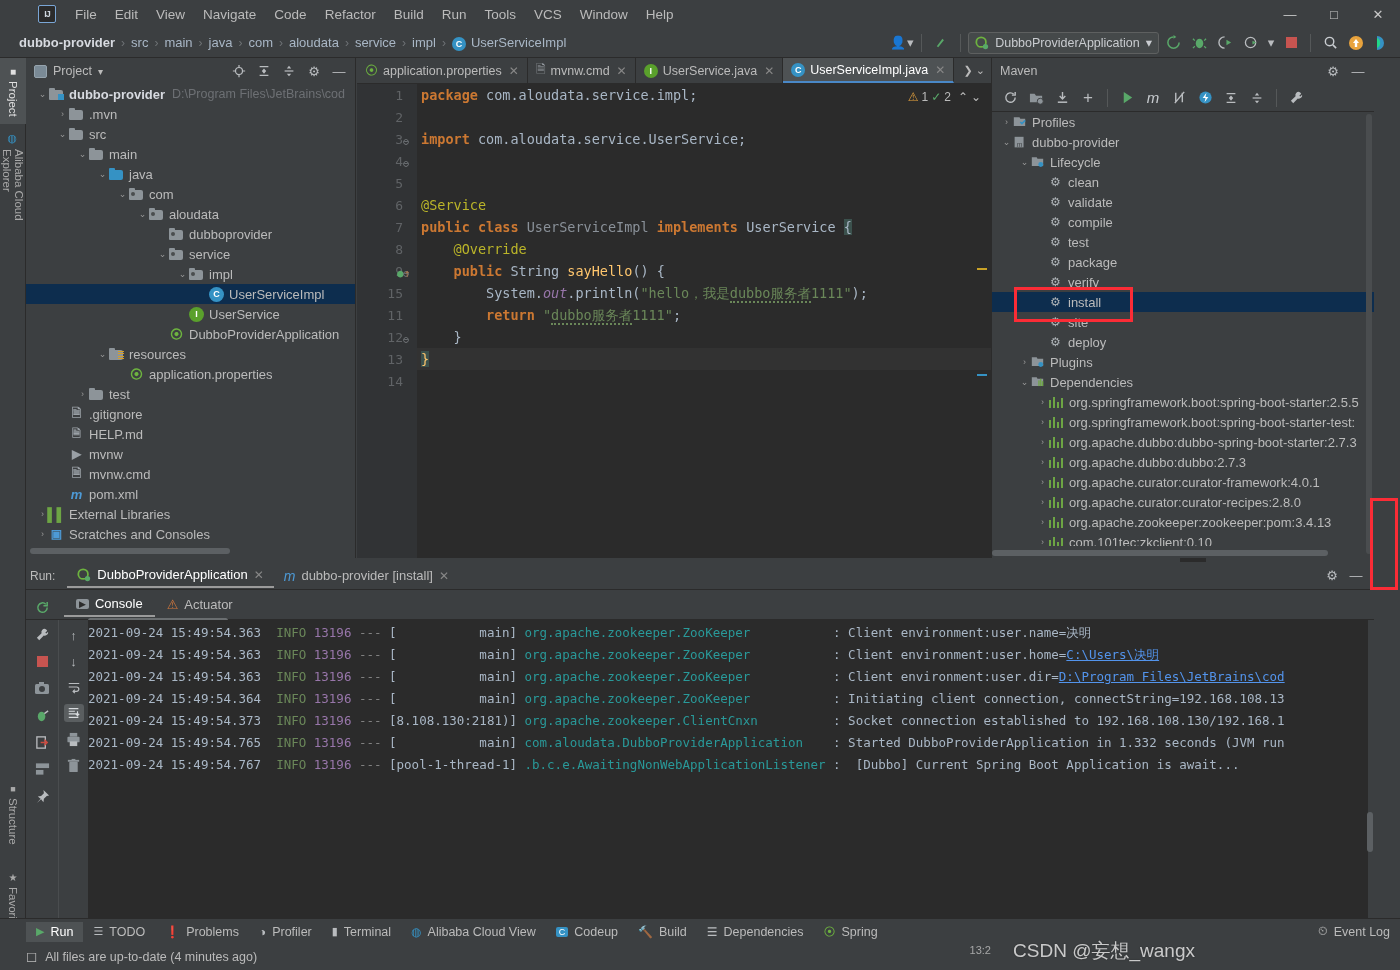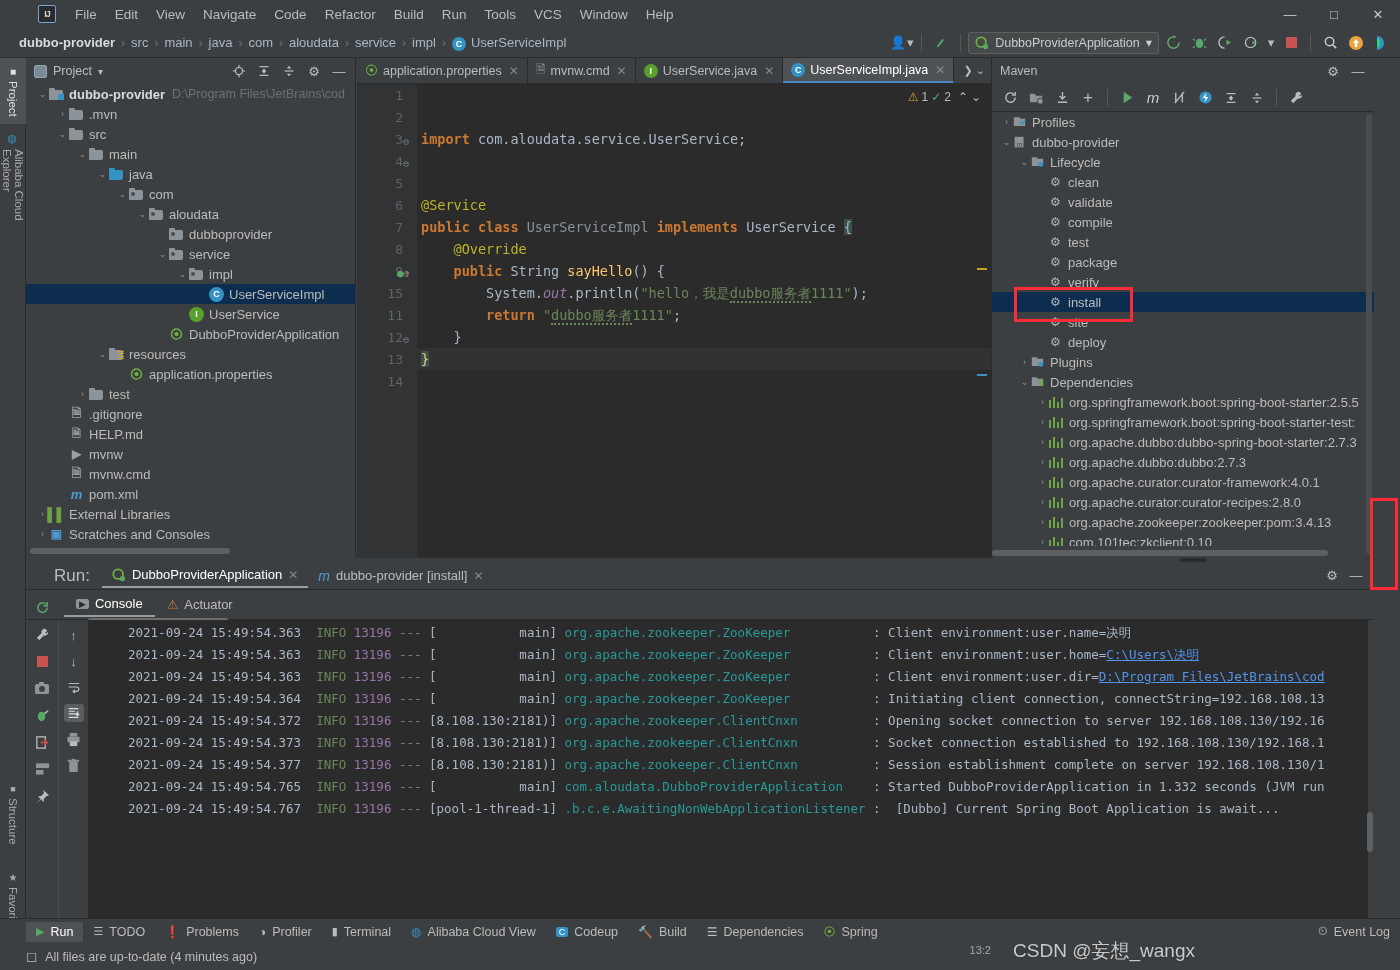--- a/index.html
+++ b/index.html
@@ -142,41 +142,41 @@
   .mvnscroll{ position:absolute; right:2px; top:56px; width:6px; height:440px;
               background:#4a4d4f; border-radius:3px;}
   .mvn-hscroll{ position:absolute; left:0; bottom:2px; height:6px; width:88%;
                 background:#5c6063; border-radius:3px;}
 
   
   .runpanel { position:absolute; left:26px; top:562px; width:1348px; height:356px;
               background:#3c3f41;}
   .run-tabs { height:28px; display:flex; align-items:center; gap:0; padding-left:4px;
               border-bottom:1px solid #2b2b2b;}
-  .run-label{ color:#bbbbbb; font-size:17px; margin-right:12px;margin-left:24px;}
+  .run-label{ color:#bbbbbb; font-size:12px; margin-right:12px;}
   .rtab { display:flex; align-items:center; gap:6px; padding:4px 10px; font-size:13px; color:#bbb;}
   .rtab.active{ color:#ffffff; border-bottom:2px solid #9b9b9b;}
   .rtab .x{ color:#888; font-size:12px;}
   .run-head2{ height:30px; display:flex; align-items:center; gap:0; padding-left:38px;
               border-bottom:1px solid #2b2b2b;}
   .stab{ display:flex; align-items:center; gap:6px; padding:4px 12px; font-size:13px; color:#bbb;}
   .stab.active{ color:#fff; border-bottom:2px solid #9b9b9b;}
   .run-left-tb { position:absolute; left:0; top:28px; width:32px; bottom:0;
                  display:flex; flex-direction:column; align-items:center; padding-top:8px; gap:9px;}
   .run-left-tb2 { position:absolute; left:32px; top:58px; width:30px; bottom:0;
                  display:flex; flex-direction:column; align-items:center; padding-top:6px; gap:8px;
                  border-left:1px solid #4a4d4f;}
   .mini { width:20px;height:18px; display:flex;align-items:center;justify-content:center;
           color:#b8bcbf; font-size:13px; border-radius:3px;}
   .mini.on{ background:#5a5e60;}
   .console { position:absolute; left:62px; top:58px; right:6px; bottom:0;
              background:#2b2b2b; font-family:"DejaVu Sans Mono", monospace;
              font-size:12.5px; line-height:22px; overflow:hidden; padding-top:2px;}
   .ln { white-space:pre; height:22px; }
-  .c-ts { color:#a9b7c6;padding-left:40px;} .c-info{ color:#6a8759;} .c-pid{ color:#9876aa;}
+  .c-ts { color:#a9b7c6;} .c-info{ color:#6a8759;} .c-pid{ color:#9876aa;}
   .c-dash{ color:#808080;} .c-thread{ color:#a9b7c6;} .c-logger{ color:#299999;}
   .c-msg{ color:#a9b7c6;} .c-link{ color:#5394ec; text-decoration:underline;}
   .c-top-scroll{ position:absolute; left:62px; top:56px; height:5px; width:140px;
                  background:#6a6e70; border-radius:3px;}
   .c-right-scroll{ position:absolute; right:1px; top:250px; height:40px; width:6px;
                    background:#5c6063; border-radius:3px;}
 
   
   .botbar { position:absolute; left:0; top:918px; width:1400px; height:26px;
             background:#3c3f41; display:flex; align-items:center; border-top:1px solid #2b2b2b;}
@@ -579,20 +579,21 @@
           <div class="lnum" style="top: 177px;">9</div>
           <div class="gmark" style="top: 179px;"><span style="color:#59a869;">●</span><span style="color:#cc7832;">↑</span></div>
           <div class="lnum" style="top: 199px;">15</div>
           <div class="lnum" style="top: 221px;">11</div>
           <div class="lnum" style="top: 243px;">12</div>
           <div class="lnum" style="top: 265px;">13</div>
           <div class="lnum" style="top: 287px;">14</div>
         </div>
       <div class="codearea" id="codearea">
           <div class="caret-line" style="top: 264px;"></div>
+          <div class="cl" style="top: 0px; left: 4px;"><span class="kw">package</span> <span class="plain">com.aloudata.service.impl</span><span class="plain">;</span></div>
           <div class="cl" style="top: 22px; left: 4px;"></div>
           <div class="cl" style="top: 44px; left: 4px;"><span class="kw">import</span> <span class="plain">com.aloudata.service.UserService;</span></div>
           <div class="cl" style="top: 88px; left: 4px;"></div>
           <div class="cl" style="top: 110px; left: 4px;"><span class="ann">@Service</span></div>
           <div class="cl" style="top: 132px; left: 4px;"><span class="kw">public class </span><span class="plain" style="color:#8a9199">UserServiceImpl</span><span class="kw"> implements </span><span class="plain">UserService </span><span class="bracehl" style="color:#a9b7c6">{</span></div>
           <div class="cl" style="top: 154px; left: 4px;">    <span class="ann">@Override</span></div>
           <div class="cl" style="top: 176px; left: 4px;">    <span class="kw">public</span> <span class="plain">String </span><span style="color:#ffc66d">sayHello</span><span class="plain">() {</span></div>
           <div class="cl" style="top: 198px; left: 4px;">        <span class="plain">System.</span><span class="fld">out</span><span class="plain">.println(</span><span class="str">"hello，我是</span><span class="str wavy">dubbo服务者</span><span class="str">1111"</span><span class="plain">);</span></div>
           <div class="cl" style="top: 220px; left: 4px;">        <span class="kw">return</span> <span class="str">"</span><span class="str wavy">dubbo服务者</span><span class="str">1111"</span><span class="plain">;</span></div>
           <div class="cl" style="top: 242px; left: 4px;">    <span class="plain">}</span></div>
@@ -998,23 +999,21 @@
           </svg>
       </div>
     </div>
 
     <div class="c-top-scroll"></div>
     <div class="console" id="console">
         <div class="ln"><span class="c-ts">2021-09-24 15:49:54.363</span><span class="c-info">  INFO</span><span class="c-pid"> 13196</span><span class="c-dash"> --- </span><span class="c-thread">[           main]</span><span class="c-logger"> org.apache.zookeeper.ZooKeeper           </span><span class="c-msg">: Client environment:user.name=决明</span></div>
         <div class="ln"><span class="c-ts">2021-09-24 15:49:54.363</span><span class="c-info">  INFO</span><span class="c-pid"> 13196</span><span class="c-dash"> --- </span><span class="c-thread">[           main]</span><span class="c-logger"> org.apache.zookeeper.ZooKeeper           </span><span class="c-msg">: Client environment:user.home=</span><span class="c-link">C:\Users\决明</span></div>
         <div class="ln"><span class="c-ts">2021-09-24 15:49:54.363</span><span class="c-info">  INFO</span><span class="c-pid"> 13196</span><span class="c-dash"> --- </span><span class="c-thread">[           main]</span><span class="c-logger"> org.apache.zookeeper.ZooKeeper           </span><span class="c-msg">: Client environment:user.dir=</span><span class="c-link">D:\Program Files\JetBrains\cod</span></div>
         <div class="ln"><span class="c-ts">2021-09-24 15:49:54.364</span><span class="c-info">  INFO</span><span class="c-pid"> 13196</span><span class="c-dash"> --- </span><span class="c-thread">[           main]</span><span class="c-logger"> org.apache.zookeeper.ZooKeeper           </span><span class="c-msg">: Initiating client connection, connectString=192.168.108.13</span></div>
-        <div class="ln"><span class="c-ts">2021-09-24 15:49:54.372</span><span class="c-info">  INFO</span><span class="c-pid"> 13196</span><span class="c-dash"> --- </span><span class="c-thread">[8.108.130:2181)]</span><span class="c-logger"> org.apache.zookeeper.ClientCnxn          </span><span class="c-msg">: Opening socket connection to server 192.168.108.130/192.16</span></div>
         <div class="ln"><span class="c-ts">2021-09-24 15:49:54.373</span><span class="c-info">  INFO</span><span class="c-pid"> 13196</span><span class="c-dash"> --- </span><span class="c-thread">[8.108.130:2181)]</span><span class="c-logger"> org.apache.zookeeper.ClientCnxn          </span><span class="c-msg">: Socket connection established to 192.168.108.130/192.168.1</span></div>
-        <div class="ln"><span class="c-ts">2021-09-24 15:49:54.377</span><span class="c-info">  INFO</span><span class="c-pid"> 13196</span><span class="c-dash"> --- </span><span class="c-thread">[8.108.130:2181)]</span><span class="c-logger"> org.apache.zookeeper.ClientCnxn          </span><span class="c-msg">: Session establishment complete on server 192.168.108.130/1</span></div>
         <div class="ln"><span class="c-ts">2021-09-24 15:49:54.765</span><span class="c-info">  INFO</span><span class="c-pid"> 13196</span><span class="c-dash"> --- </span><span class="c-thread">[           main]</span><span class="c-logger"> com.aloudata.DubboProviderApplication    </span><span class="c-msg">: Started DubboProviderApplication in 1.332 seconds (JVM run</span></div>
         <div class="ln"><span class="c-ts">2021-09-24 15:49:54.767</span><span class="c-info">  INFO</span><span class="c-pid"> 13196</span><span class="c-dash"> --- </span><span class="c-thread">[pool-1-thread-1]</span><span class="c-logger"> .b.c.e.AwaitingNonWebApplicationListener </span><span class="c-msg">:  [Dubbo] Current Spring Boot Application is await...</span></div>
         <div class="ln"></div>
       </div>
     <div class="c-right-scroll"></div>
   </div>
 
   <div class="botbar">
     <div style="width:26px;"></div>
     <div id="bottom-tabs" style="display:flex;align-items:center;">

